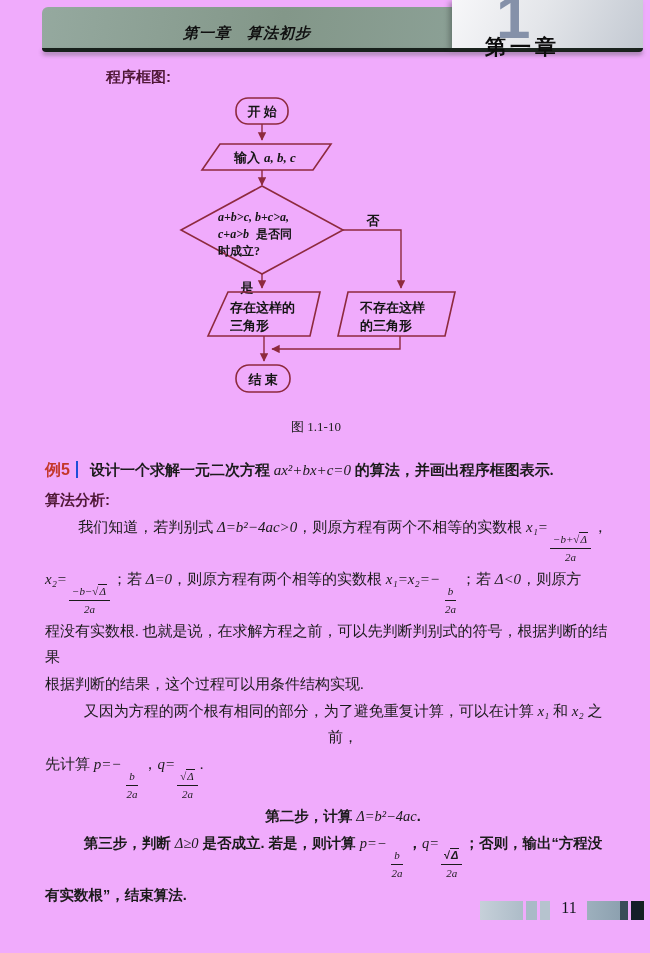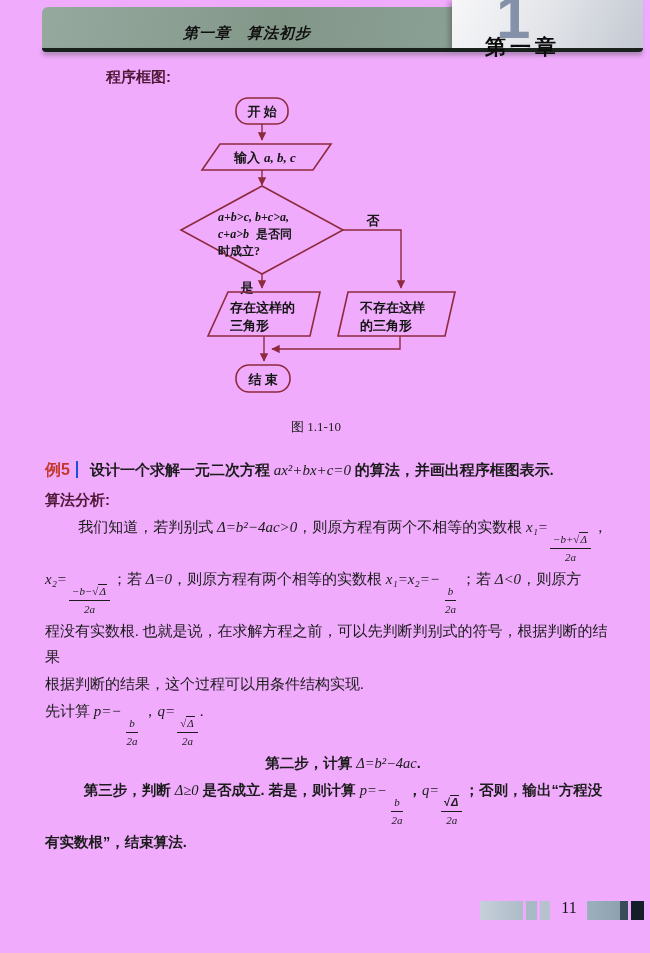--- a/index.html
+++ b/index.html
@@ -173,20 +173,21 @@
           </span><span class="tx">，</span></div>
         <div class="line"><span class="mi">x₂=</span><span class="fr">
             <span class="num"><span class="mi">−b−</span><span class="sq"><span>√</span><span class="rad">Δ</span></span></span>
             <span class="den"><span class="mi">2a</span></span>
           </span><span class="tx">；若 </span><span class="mi">Δ=0</span><span class="tx">，则原方程有两个相等的实数根 </span><span class="mi">x₁=x₂=−</span><span class="fr">
             <span class="num"><span class="mi">b</span></span>
             <span class="den"><span class="mi">2a</span></span>
           </span><span class="tx">；若 </span><span class="mi">Δ&lt;0</span><span class="tx">，则原方</span></div>
         <div class="line"><span class="tx">程没有实数根. 也就是说，在求解方程之前，可以先判断判别式的符号，根据判断的结果</span></div>
         <div class="line"><span class="tx">根据判断的结果，这个过程可以用条件结构实现.</span></div>
+        <div class="line indent"><span class="tx">又因为方程的两个根有相同的部分，为了避免重复计算，可以在计算 </span><span class="mi">x₁</span><span class="tx"> 和 </span><span class="mi">x₂</span><span class="tx"> 之前，</span></div>
         <div class="line"><span class="tx">先计算 </span><span class="mi">p=−</span><span class="fr">
             <span class="num"><span class="mi">b</span></span>
             <span class="den"><span class="mi">2a</span></span>
           </span><span class="tx">，</span><span class="mi">q=</span><span class="fr">
             <span class="num"><span class="sq"><span>√</span><span class="rad">Δ</span></span></span>
             <span class="den"><span class="mi">2a</span></span>
           </span><span class="tx">.</span></div>
         <div class="line indent hei"><span class="tx">第二步，计算 </span><span class="mi">Δ=b²−4ac</span><span class="tx">.</span></div>
         <div class="line indent hei"><span class="tx">第三步，判断 </span><span class="mi">Δ≥0</span><span class="tx"> 是否成立. 若是，则计算 </span><span class="mi">p=−</span><span class="fr">
             <span class="num"><span class="mi">b</span></span>

